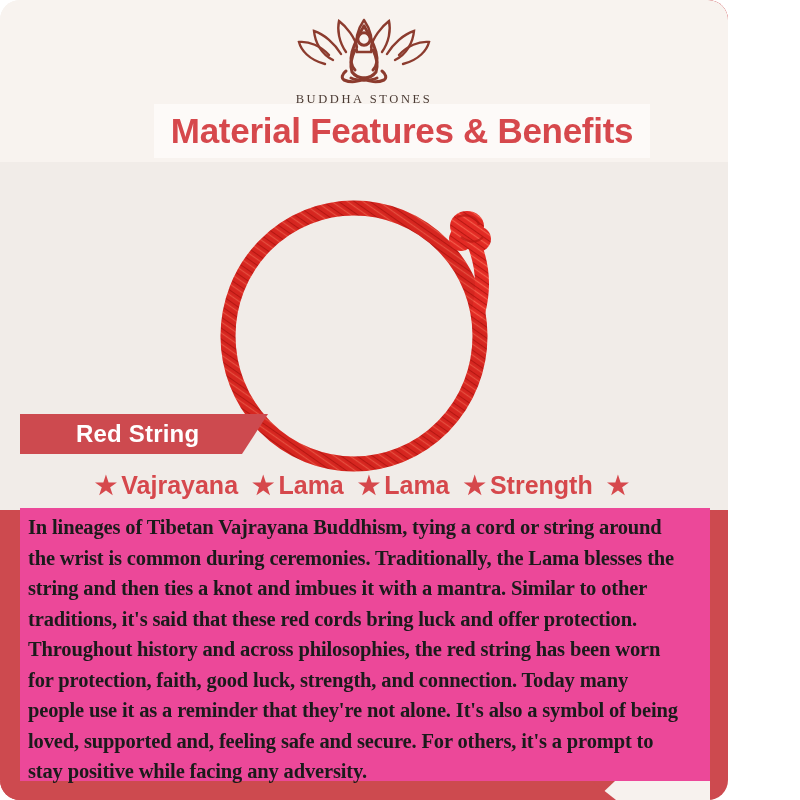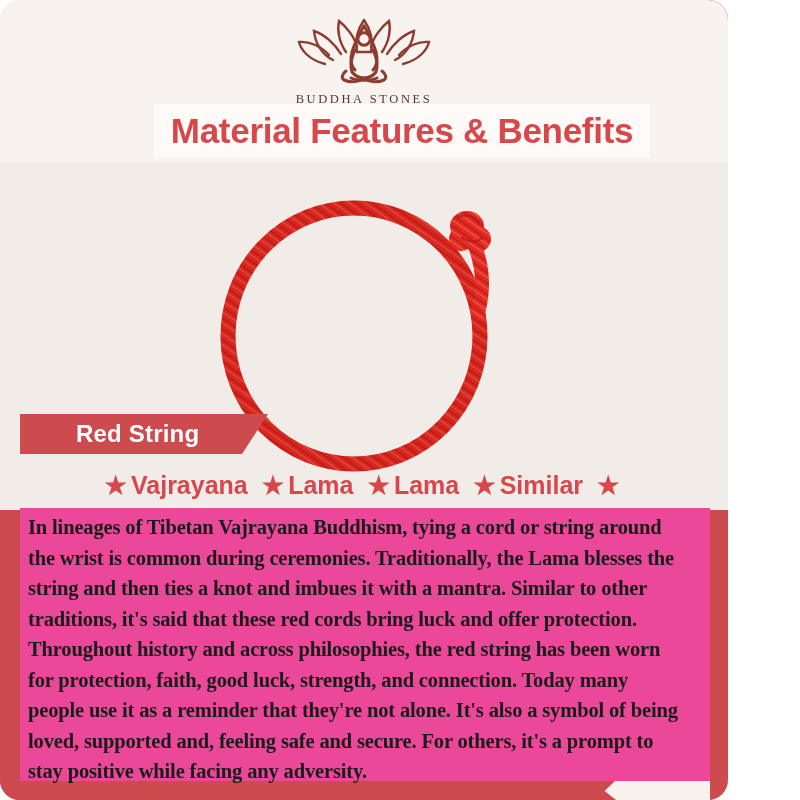--- a/index.html
+++ b/index.html
@@ -287,21 +287,21 @@
     <span class="benefit">
       <span class="star">★</span>
       <span>Lama</span>
     </span>
     <span class="benefit">
       <span class="star">★</span>
       <span>Lama</span>
     </span>
     <span class="benefit">
       <span class="star">★</span>
-      <span>Similar</span>
+      <span>Strength</span>
     </span>
     <span class="benefit">
       <span class="star">★</span>
     </span>
   </div>
 
   <div class="copy-panel">
     <p class="copy-text">In lineages of Tibetan Vajrayana Buddhism, tying a cord or string around the wrist is common during ceremonies. Traditionally, the Lama blesses the string and then ties a knot and imbues it with a mantra. Similar to other traditions, it's said that these red cords bring luck and offer protection. Throughout history and across philosophies, the red string has been worn for protection, faith, good luck, strength, and connection. Today many people use it as a reminder that they're not alone. It's also a symbol of being loved, supported and, feeling safe and secure. For others, it's a prompt to stay positive while facing any adversity.</p>
   </div>
 

